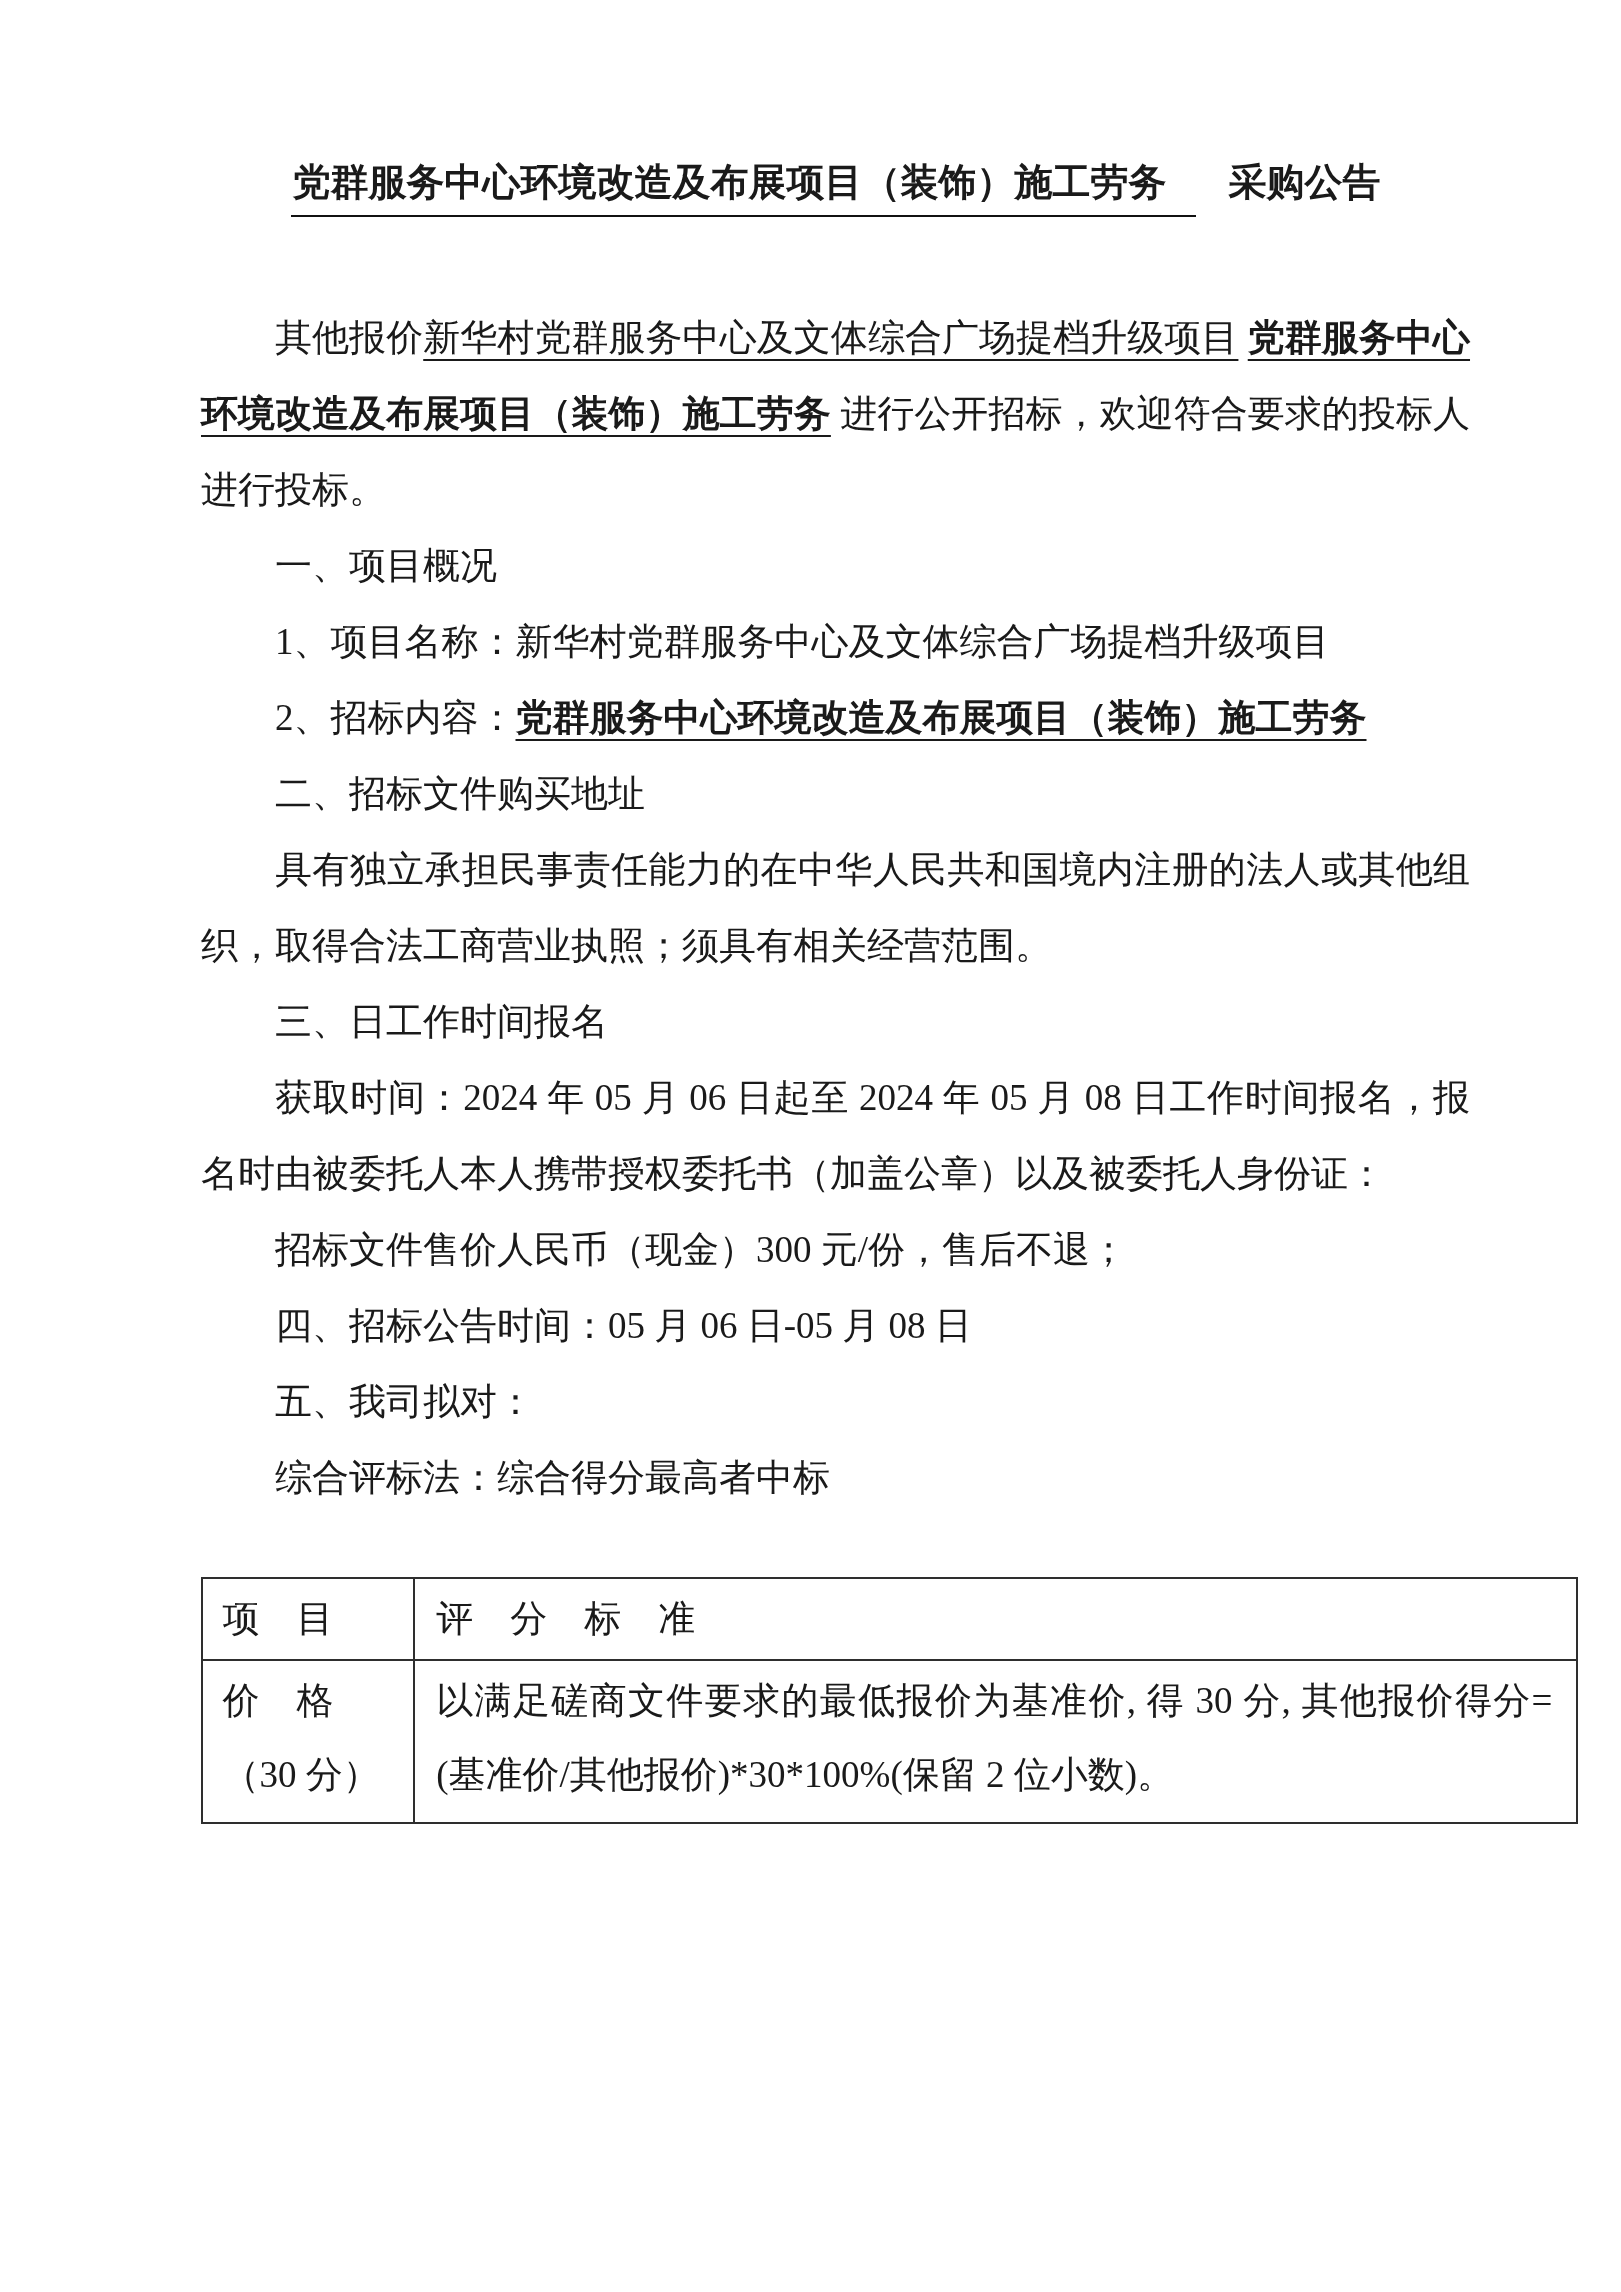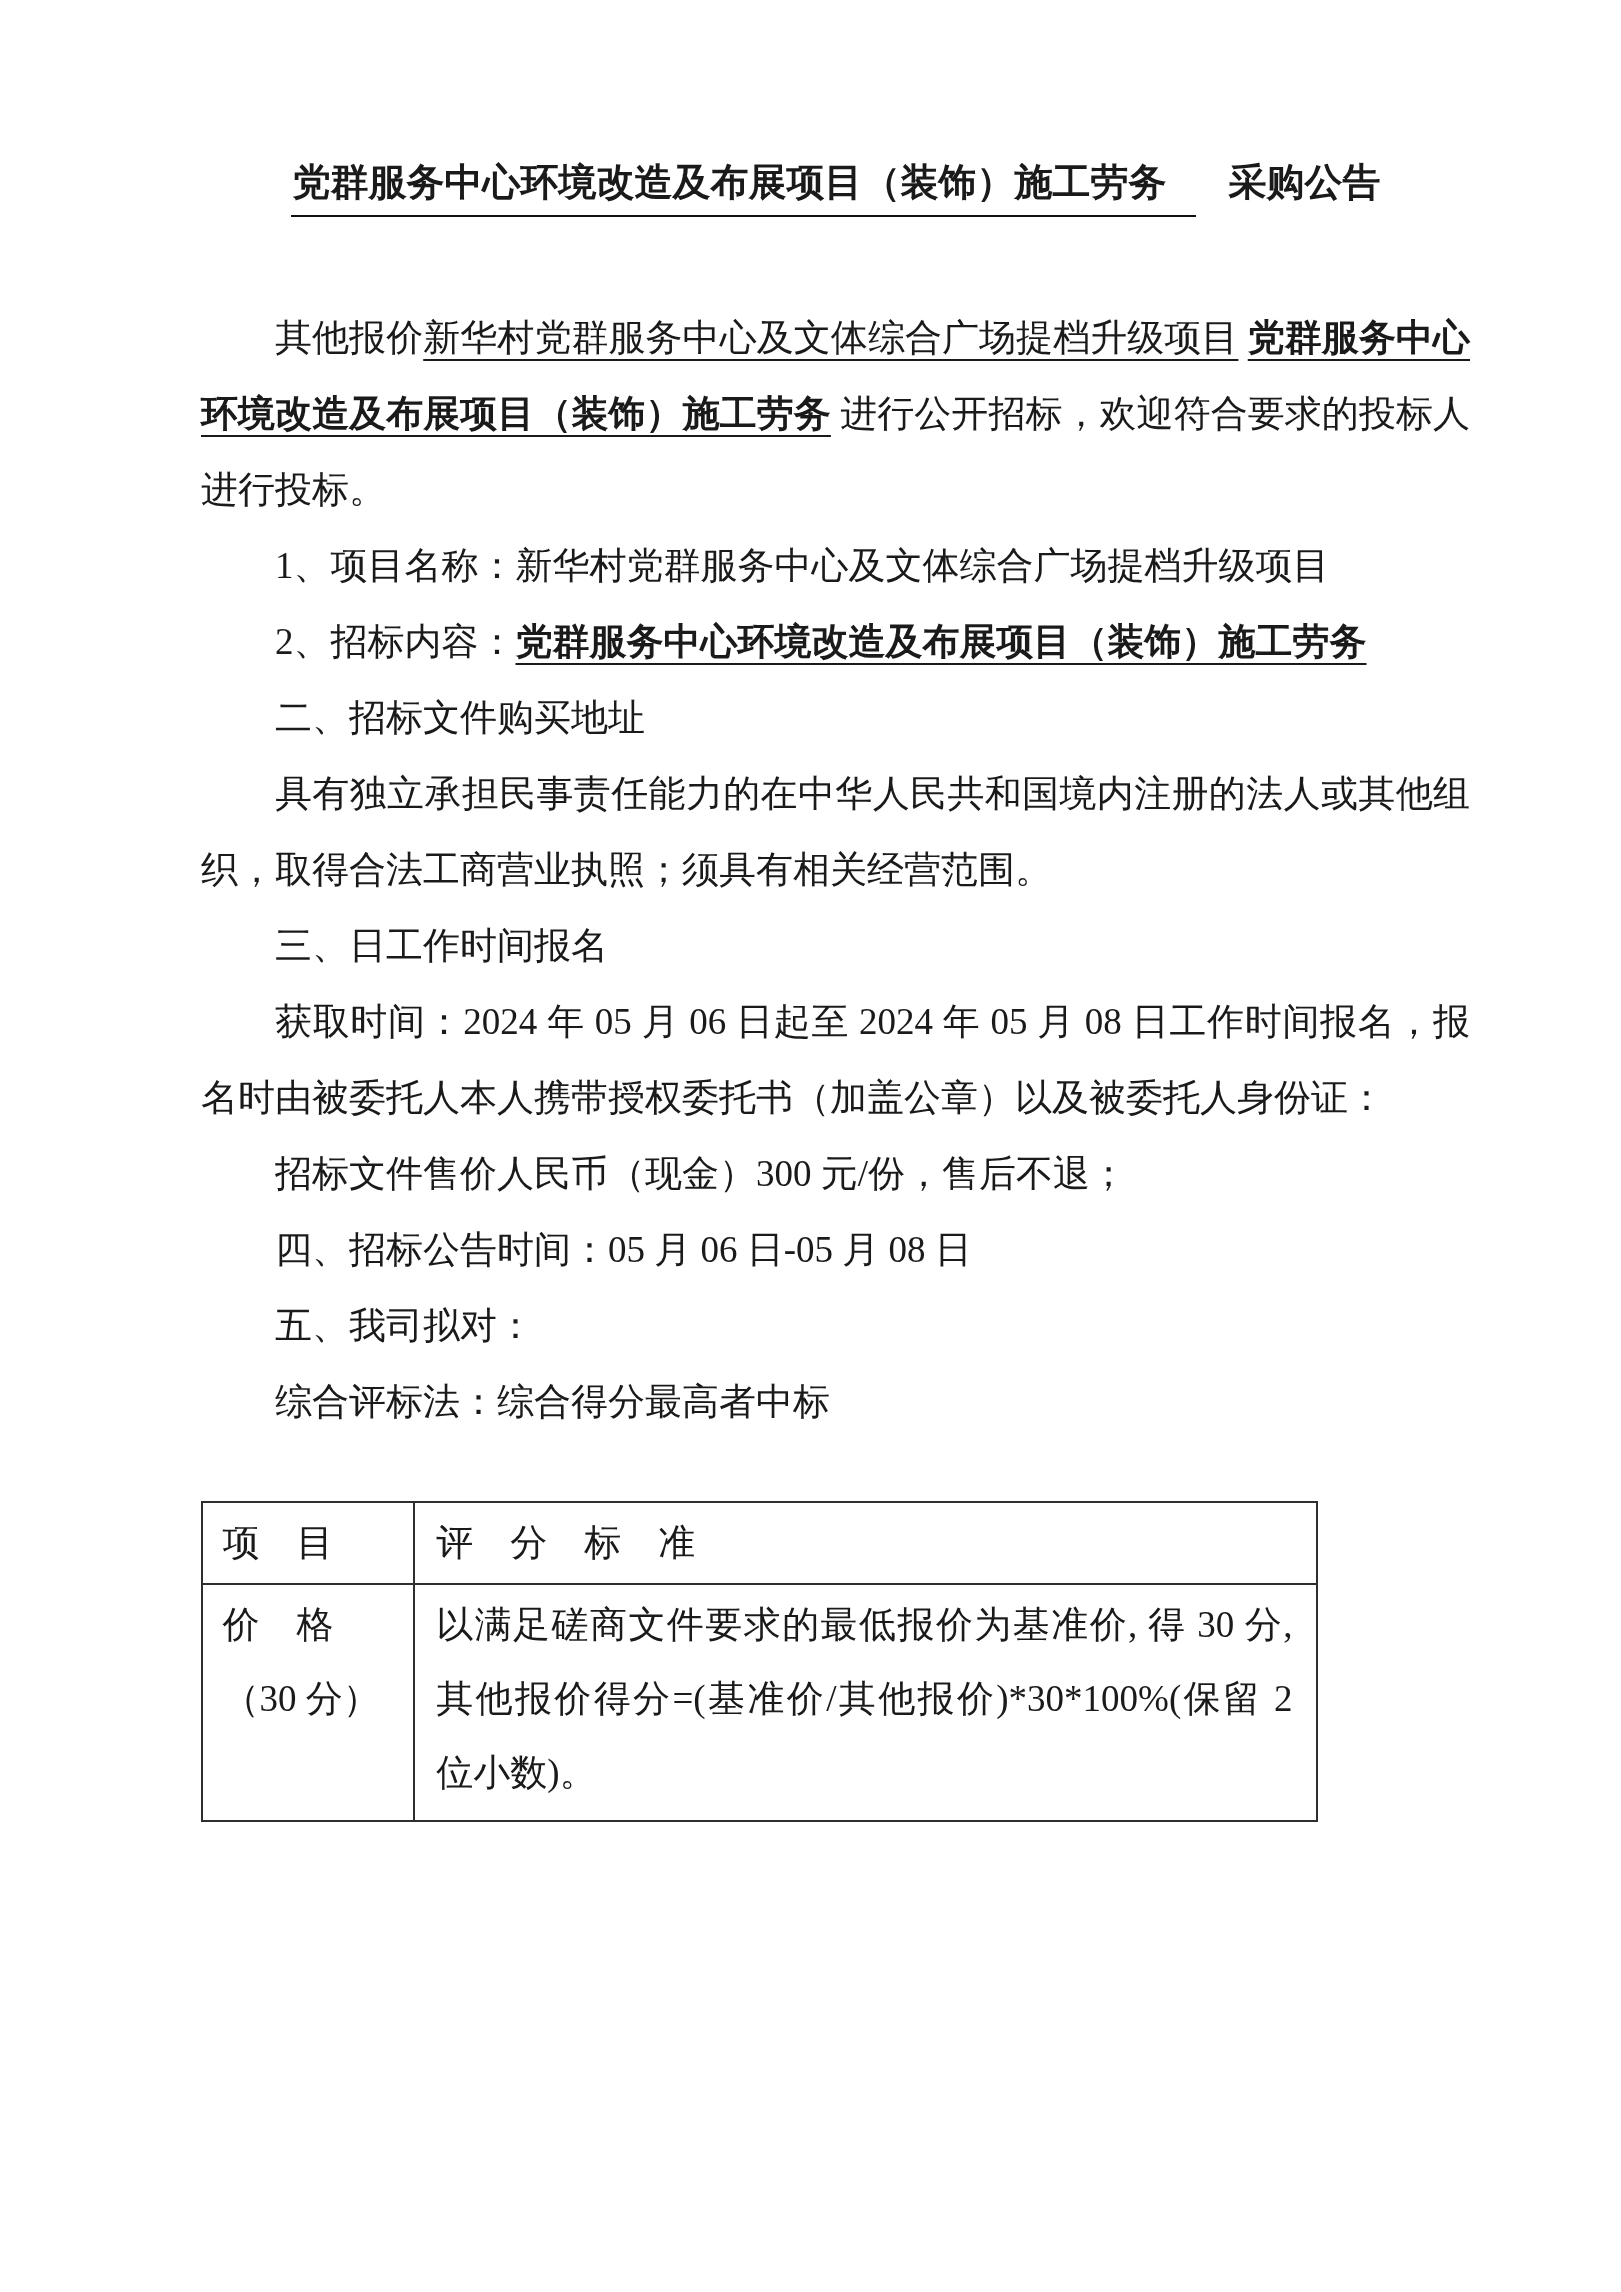--- a/index.html
+++ b/index.html
@@ -55,21 +55,21 @@
   }
   .bu {
     font-weight: bold;
     text-decoration: underline;
     text-decoration-thickness: 2px;
     text-underline-offset: 8.8px;
   }
   
   table.eval-table {
     margin-top: 61px;
-    width: 1117px;
+    width: 1377px;
     border-collapse: collapse;
     table-layout: fixed;
     font-size: 37px;
     padding-left: 44px;
   }
   table.eval-table td {
     border: 2px solid #2e2e2e;
     vertical-align: top;
   }
   table.eval-table tr.hdr td {
@@ -96,20 +96,21 @@
 
 <div class="page">
   <div class="doc">
 
     <div class="title-wrap"><span class="t-main">党群服务中心环境改造及布展项目（装饰）施工劳务</span><span class="t-suffix">采购公告</span></div>
 
     <div class="body-text">
 
       <p class="para"><span>其他报价</span><span class="u">新华村党群服务中心及文体综合广场提档升级项目</span> <span class="bu">党群服务中心环境改造及布展项目（装饰）施工劳务</span><span> 进行公开招标，欢迎符合要求的投标人进行投标。</span></p>
 
+      <p class="para">一、项目概况</p>
 
       <p class="para">1、项目名称：新华村党群服务中心及文体综合广场提档升级项目</p>
 
       <p class="para"><span>2、招标内容：</span><span class="bu">党群服务中心环境改造及布展项目（装饰）施工劳务</span></p>
 
       <p class="para">二、招标文件购买地址</p>
 
       <p class="para">具有独立承担民事责任能力的在中华人民共和国境内注册的法人或其他组织，取得合法工商营业执照；须具有相关经营范围。</p>
 
       <p class="para">三、日工作时间报名</p>

